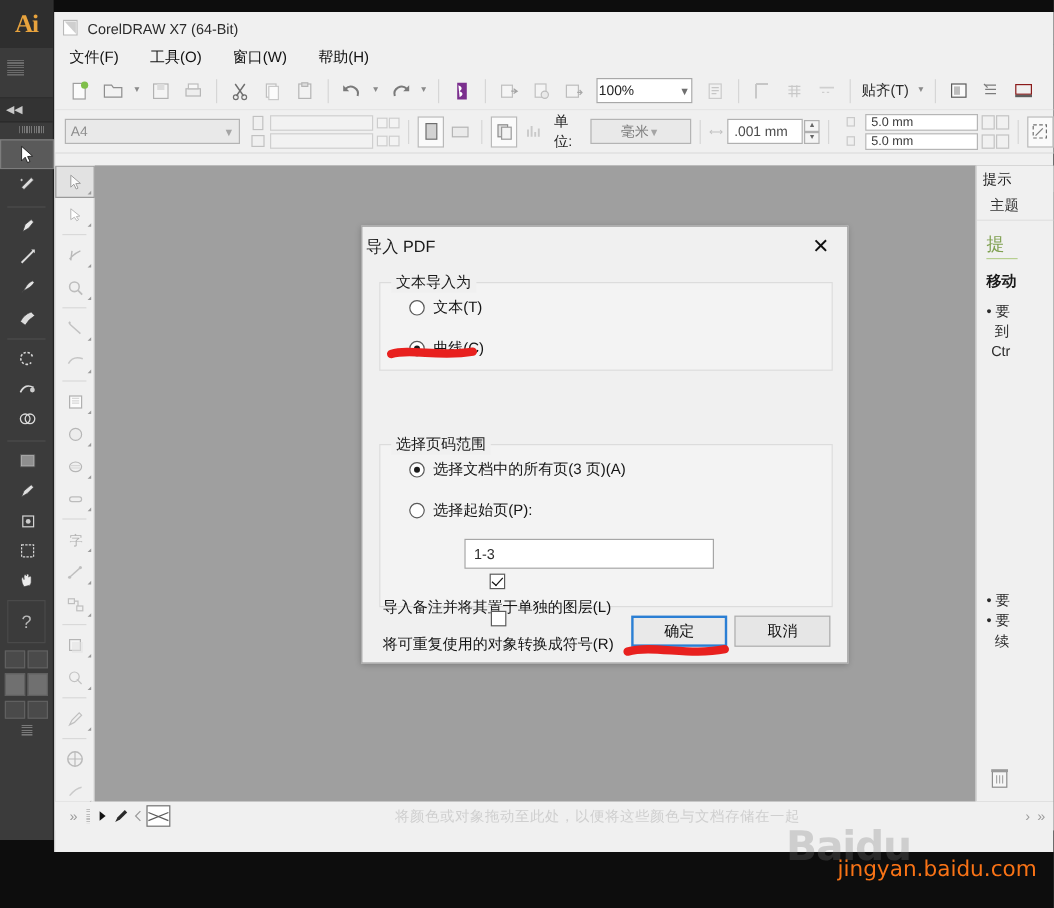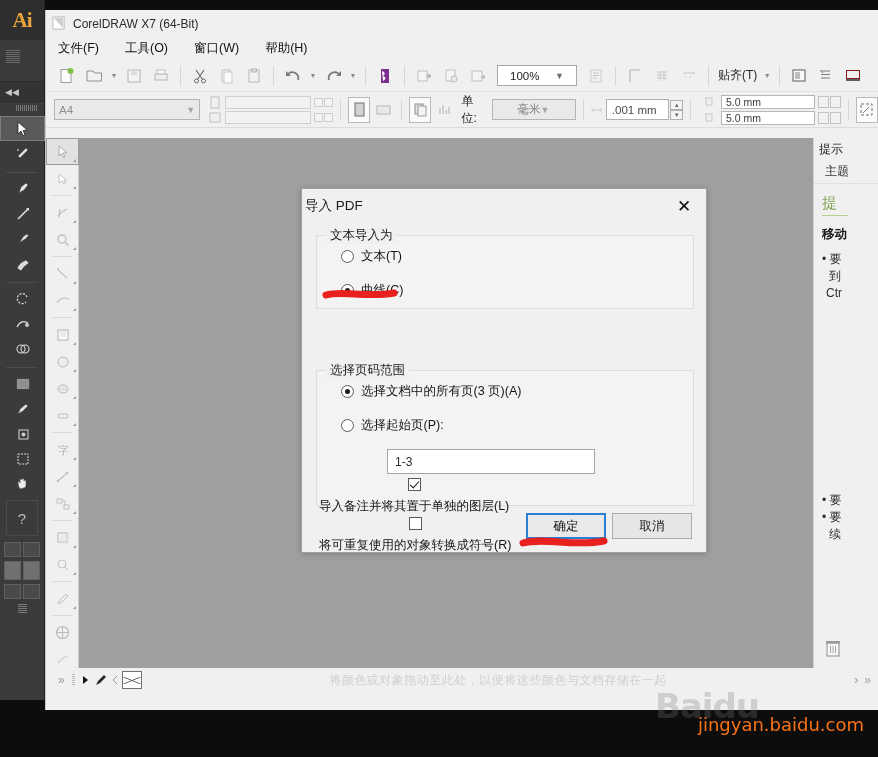--- a/index.html
+++ b/index.html
@@ -98,21 +98,21 @@
     border: 1px solid transparent;
   }
   .tb-caret {
     width: 12px; height: 26px; display: flex; align-items: center; justify-content: center;
     color: #8a8a8a; font-size: 7px;
   }
   .tb-sep { width: 1px; height: 20px; background: #d6d6d6; margin: 0 5px; }
   .zoom-combo {
     width: 80px; height: 21px; background: #fff; border: 1px solid #a8a8a8;
     display: flex; align-items: center; justify-content: space-between;
-    padding: 0 12px; font-size: 11.5px; color: #222; margin: 0 5px;
+    padding: 0 1px; font-size: 11.5px; color: #222; margin: 0 5px;
   }
   .zoom-combo .cv { color: #6f6f6f; font-size: 9px; }
   .snap-lbl { font-size: 12px; color: #2a2a2a; padding: 0 3px; }
 
   .propbar {
     height: 36px; background: #f0f0f0; display: flex; align-items: center;
     padding-left: 8px; gap: 2px; border-bottom: 1px solid #dcdcdc;
   }
   .paper-combo {
     width: 172px; height: 21px; background: #e9e9e9; border: 1px solid #b4b4b4;
@@ -887,21 +887,21 @@
         <span class="rd"></span>
         <span class="rlabel">选择起始页(P):</span>
       </div>
       <div class="pagefield" style="position:absolute;left:70px;top:78px;">1-3</div>
     </div>
 
     <div class="check-row" style="position:absolute;left:17px;top:289px;">
       <span class="cb on"></span>
       <span class="rlabel">导入备注并将其置于单独的图层(L)</span>
     </div>
-    <div class="check-row" style="position:absolute;left:17px;top:328px;">
+    <div class="check-row" style="position:absolute;left:17px;top:320px;">
       <span class="cb"></span>
       <span class="rlabel">将可重复使用的对象转换成符号(R)</span>
     </div>
 
     <div class="dlg-btn primary" style="position:absolute;left:224px;top:324px;">确定</div>
     <div class="dlg-btn" style="position:absolute;left:310px;top:324px;">取消</div>
 
     <svg class="red-mark" style="left:18px;top:97px;" width="100" height="16" viewBox="0 0 100 16">
       <path d="M6 9 C22 4, 46 12, 74 7" stroke="#e8201e" stroke-width="7" fill="none" stroke-linecap="round"></path>
     </svg>

